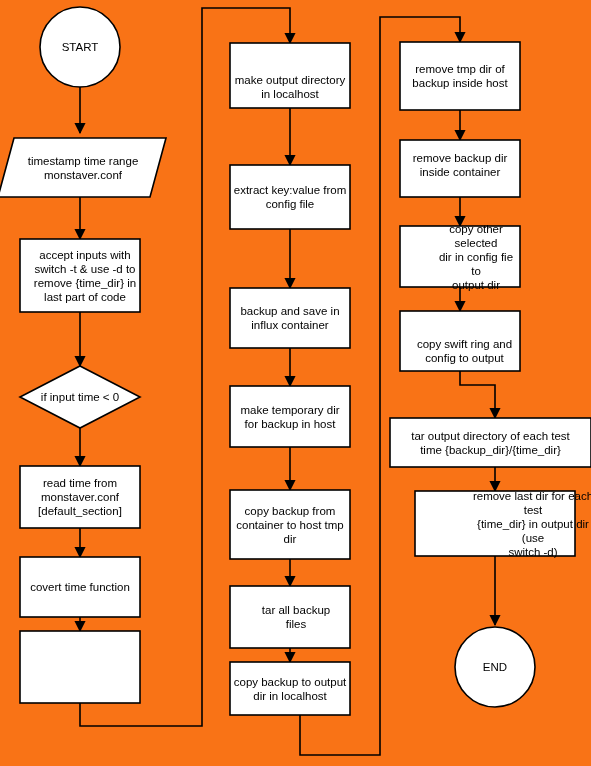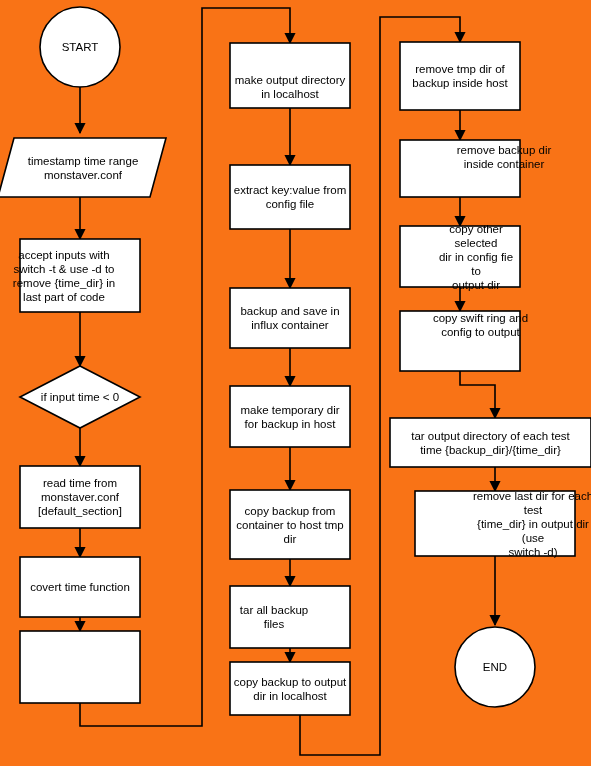--- a/index.html
+++ b/index.html
@@ -99,21 +99,21 @@
       <rect x="415" y="491" width="160" height="65"></rect>
       <circle cx="495" cy="667" r="40"></circle>
     </g>
   </svg>
 
   <div class="node-text" style="left:40px; top:7px; width:80px; height:80px;">START</div>
 
   <div class="node-text" style="left:8px; top:138px; width:150px; height:59px;">timestamp time range
 monstaver.conf</div>
 
-  <div class="node-text" style="left:4px; top:239px; width:120px; height:74px;">accept inputs with
+  <div class="node-text" style="left:25px; top:239px; width:120px; height:74px;">accept inputs with
 switch -t &amp; use -d to
 remove {time_dir} in
 last part of code</div>
 
   <div class="node-text" style="left:20px; top:366px; width:120px; height:62px;">if input time &lt; 0</div>
 
   <div class="node-text" style="left:20px; top:466px; width:120px; height:62px;">read time from
 monstaver.conf
 [default_section]</div>
 
@@ -129,36 +129,36 @@
   <div class="node-text" style="left:229px; top:165px; width:122px; height:64px;">extract key:value from
 config file</div>
 
   <div class="node-text" style="left:230px; top:386px; width:120px; height:61px;">make temporary dir
 for backup in host</div>
 
   <div class="node-text" style="left:229px; top:490px; width:122px; height:69px;">copy backup from
 container to host tmp
 dir</div>
 
-  <div class="node-text" style="left:224px; top:586px; width:100px; height:62px;">tar all backup files</div>
+  <div class="node-text" style="left:246px; top:586px; width:100px; height:62px;">tar all backup files</div>
 
   <div class="node-text" style="left:229px; top:662px; width:122px; height:53px;">copy backup to output
 dir in localhost</div>
 
   <div class="node-text" style="left:400px; top:42px; width:120px; height:68px;">remove tmp dir of
 backup inside host</div>
 
-  <div class="node-text" style="left:400px; top:128px; width:120px; height:57px;margin-left:44px;">remove backup dir
+  <div class="node-text" style="left:400px; top:136px; width:120px; height:57px;">remove backup dir
 inside container</div>
 
   <div class="node-text" style="left:400px; top:226px; width:120px; height:61px;padding-left:36px;">copy other selected
 dir in config fie to
 output dir</div>
 
-  <div class="node-text" style="left:400px; top:295px; width:129px; height:60px;margin-left:16px;">copy swift ring and
+  <div class="node-text" style="left:400px; top:321px; width:129px; height:60px;">copy swift ring and
 config to output</div>
 
   <div class="node-text" style="left:390px; top:418px; width:201px; height:49px;border-radius:23px;">tar output directory of each test
 time {backup_dir}/{time_dir}</div>
 
   <div class="node-text" style="left:439px; top:491px; width:132px; height:65px;margin-left:28px;">remove last dir for each test
 {time_dir} in output dir (use
 switch -d)</div>
 
   <div class="node-text" style="left:455px; top:627px; width:80px; height:80px;">END</div>

